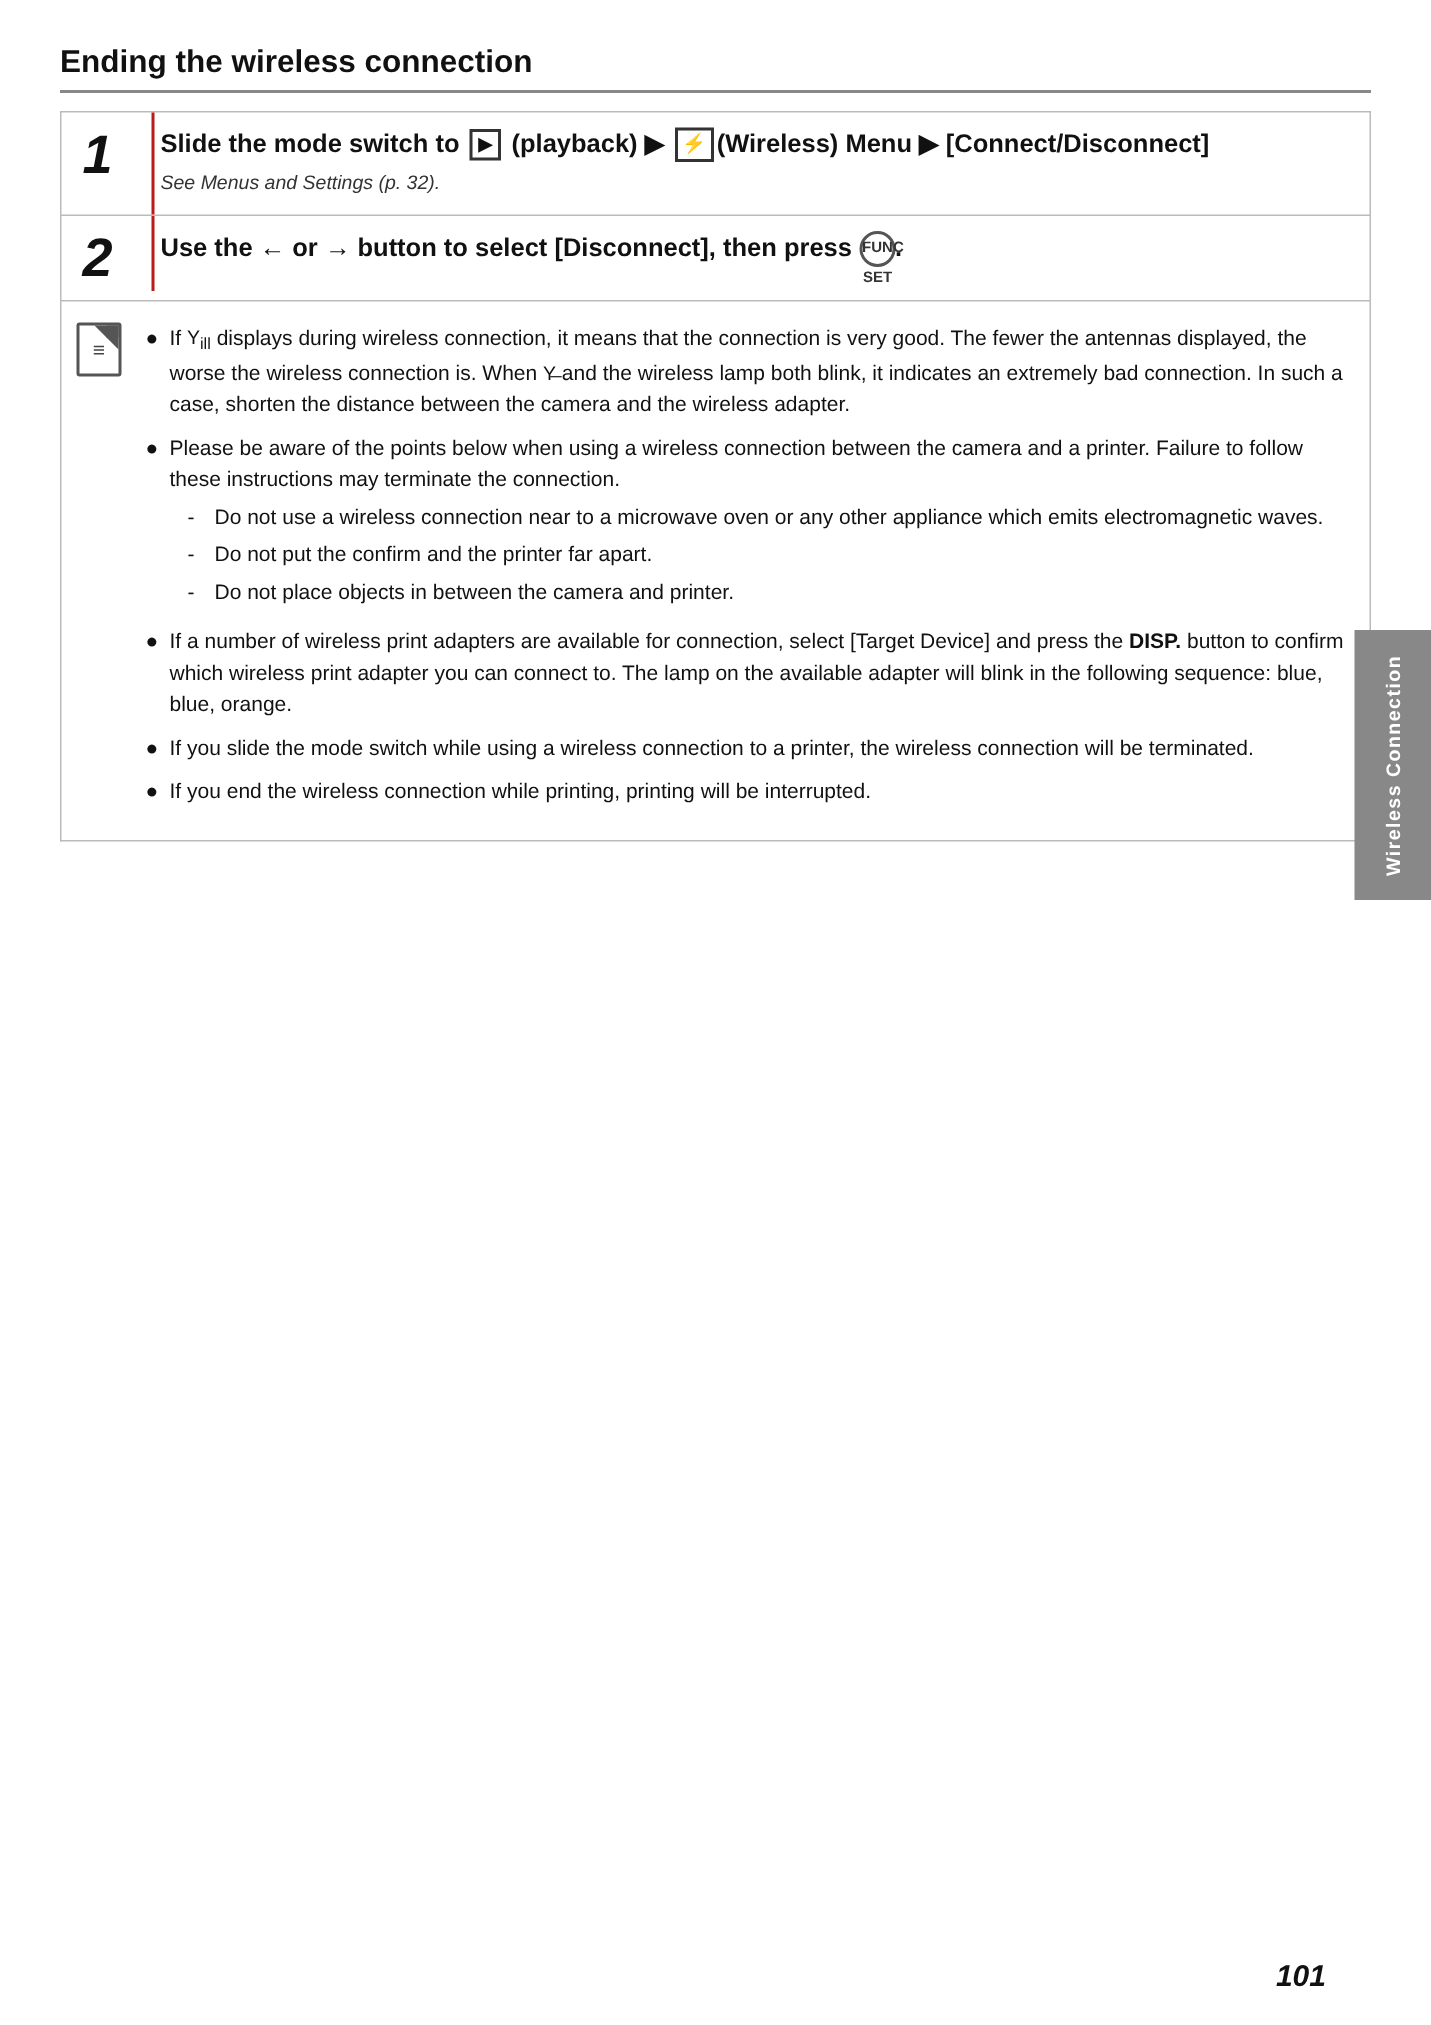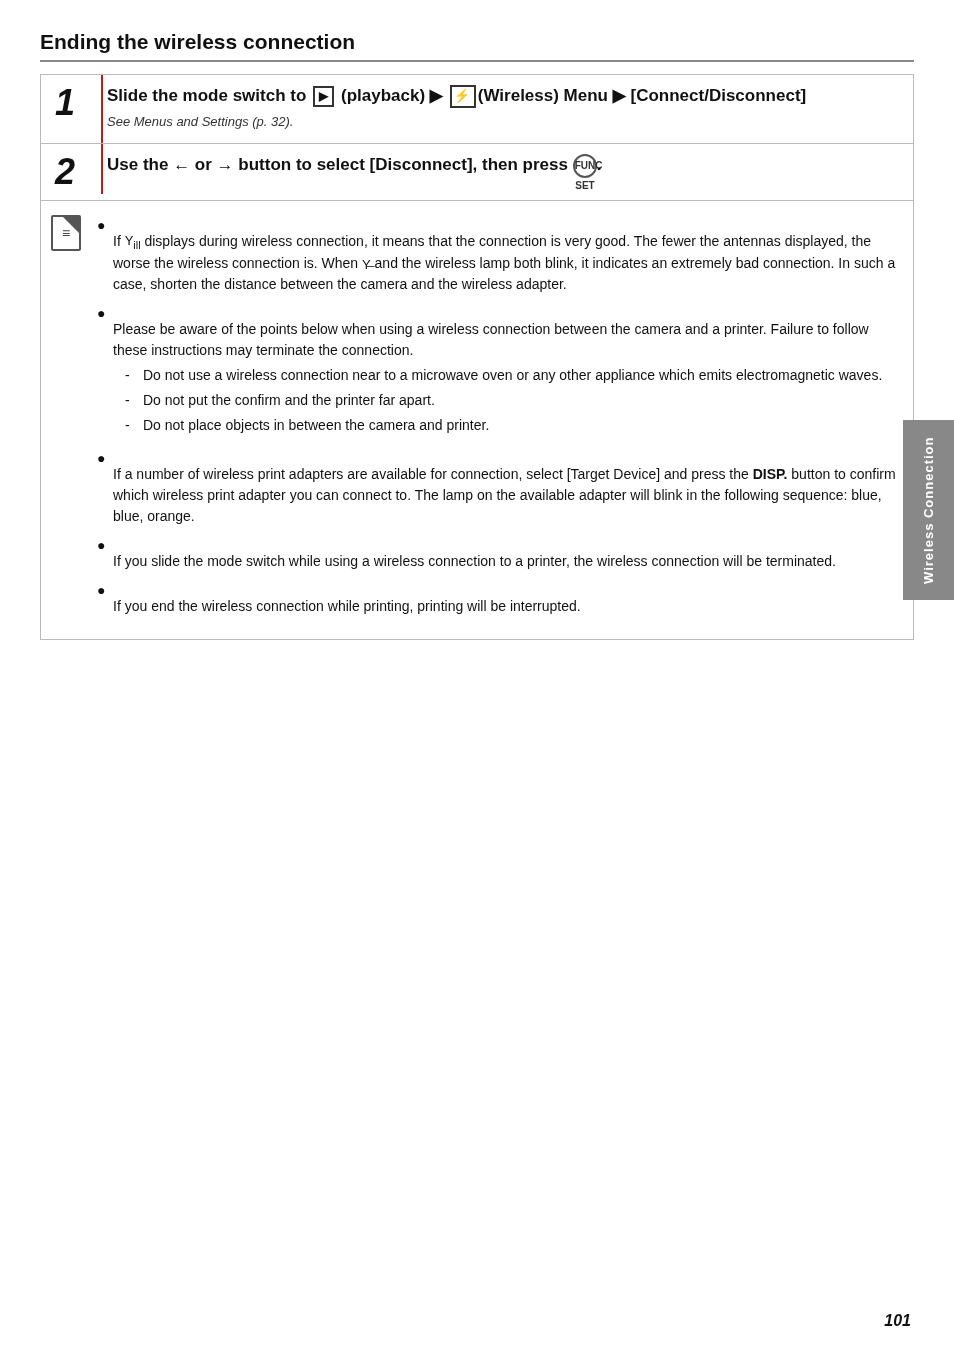--- a/index.html
+++ b/index.html
@@ -158,21 +158,20 @@
       align-items: flex-start;
     }
 
     .note-bullet-dot {
       min-width: 16px;
       font-size: 14px;
     }
 
     .note-bullet-text {
       flex: 1;
-      margin-top: 16px;
     }
 
     .note-sub-list {
       margin-left: 12px;
       margin-top: 4px;
     }
 
     .note-sub-item {
       display: flex;
       align-items: flex-start;
@@ -213,22 +212,22 @@
       display: flex;
       align-items: center;
       justify-content: center;
       right: 0;
       top: 420px;
     }
 
     .page-number {
       position: absolute;
       bottom: 20px;
-      right: 43px;
-      font-size: 16px;
+      right: 70px;
+      font-size: 20px;
       font-weight: bold;
       font-style: italic;
     }
 
     
     .italic { font-style: italic; }
 
     
     .wireless-icon {
       display: inline-block;

